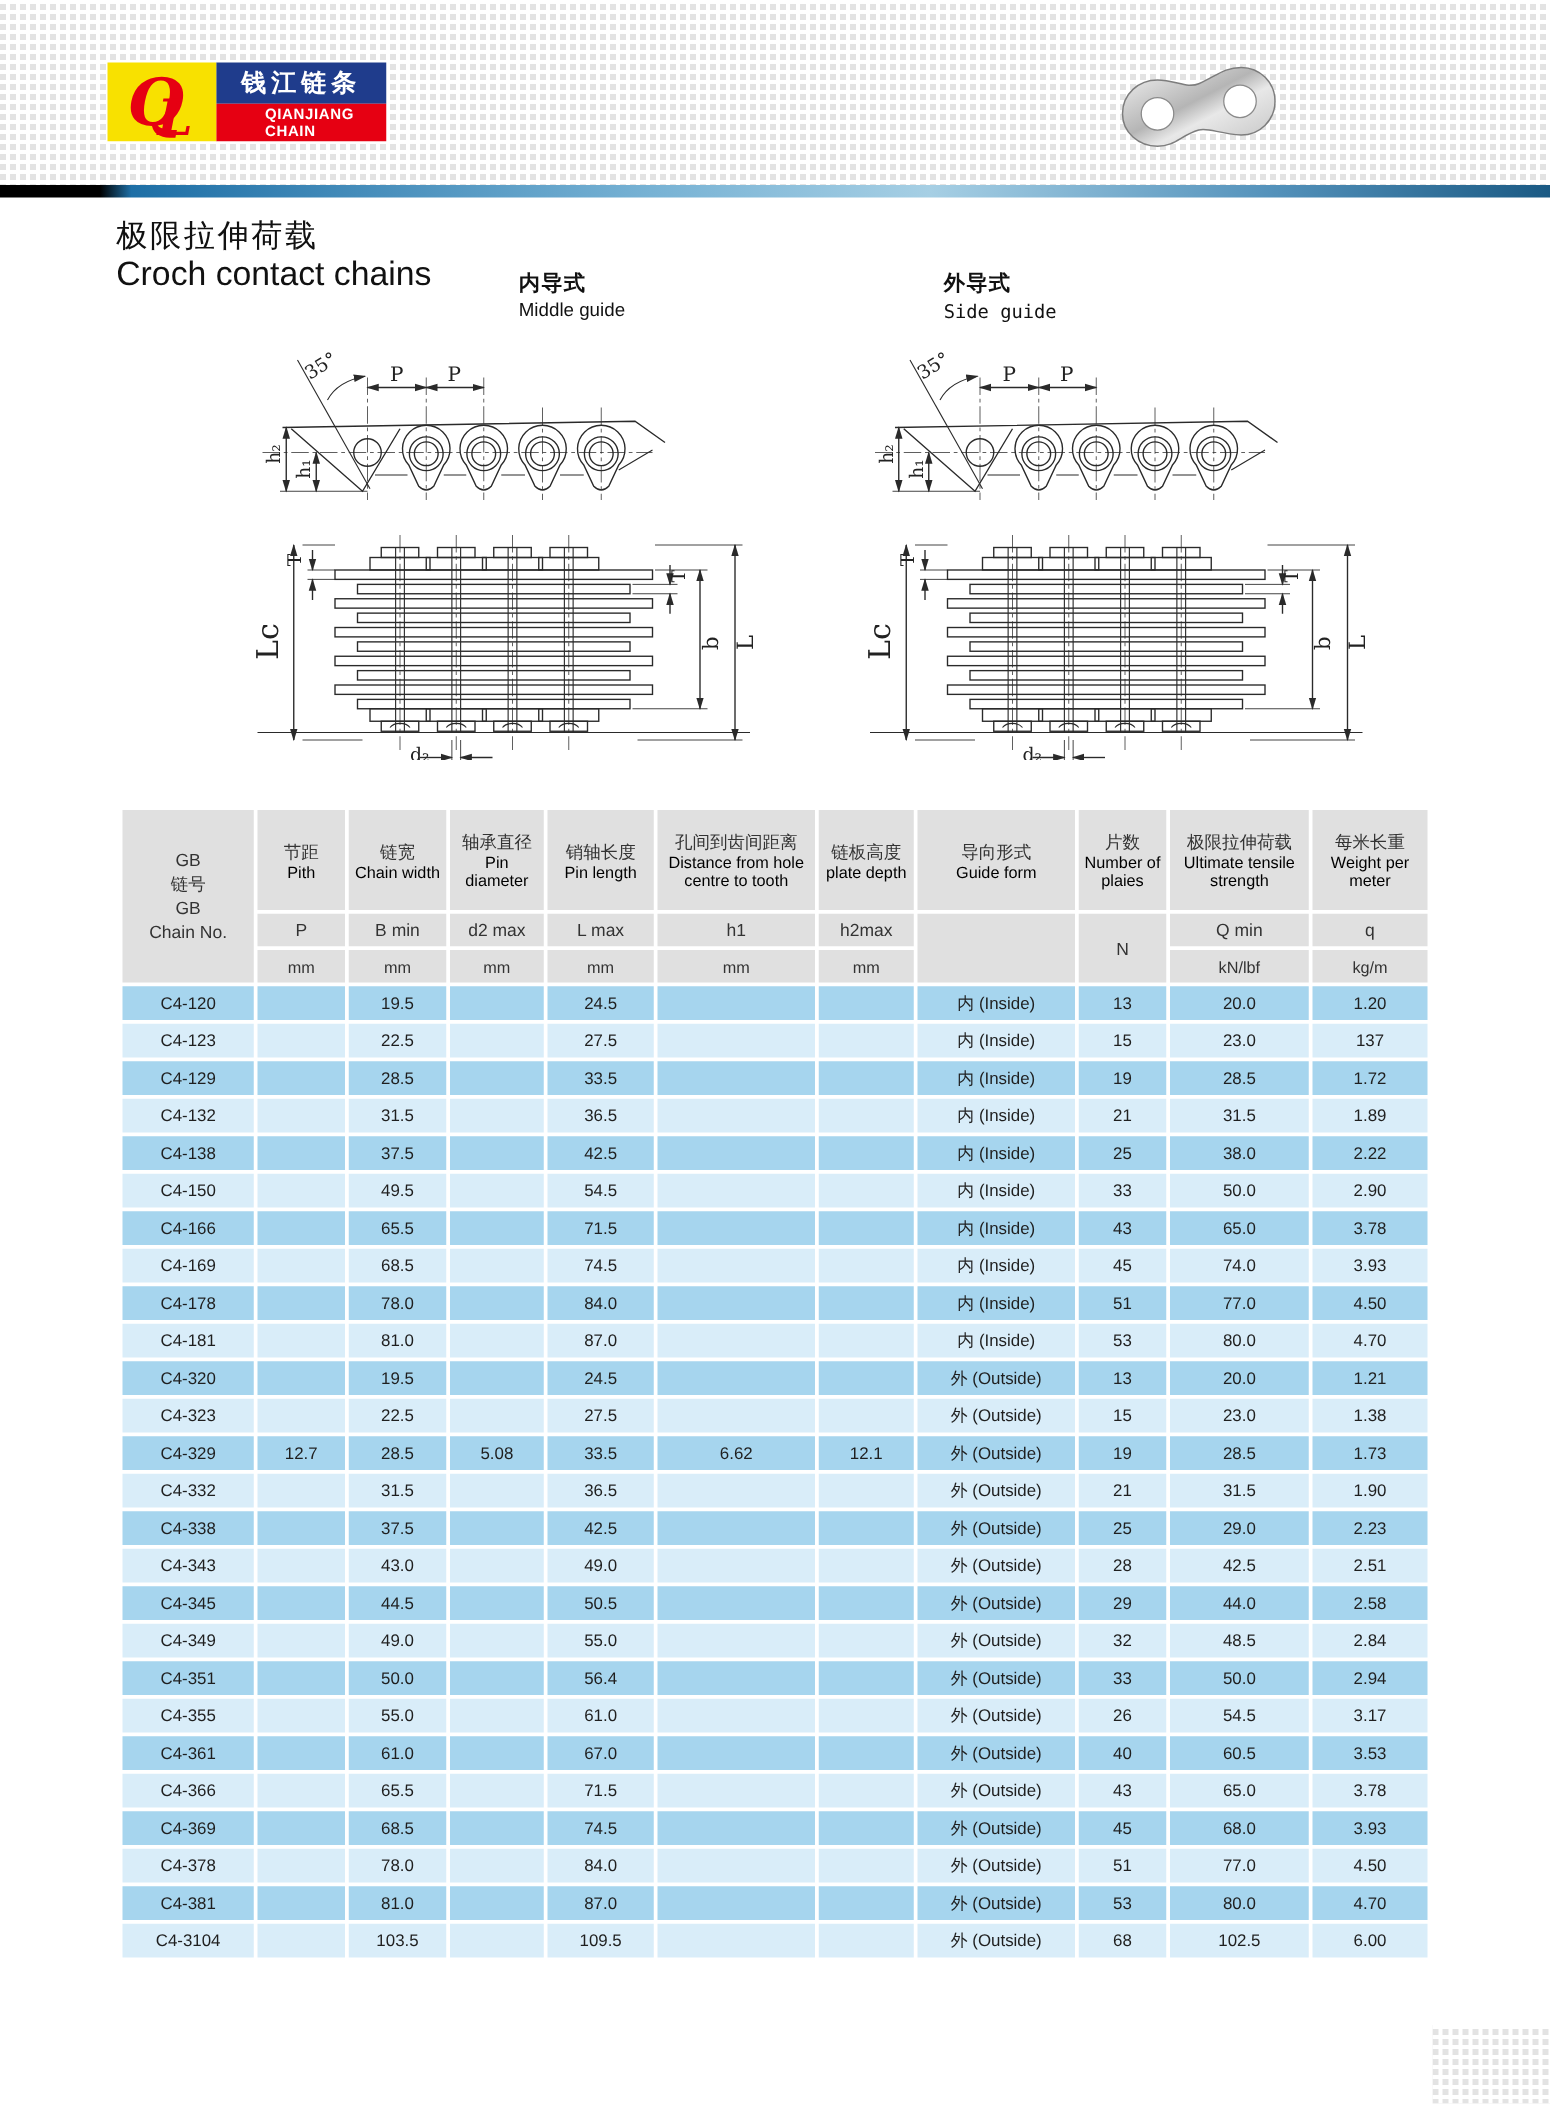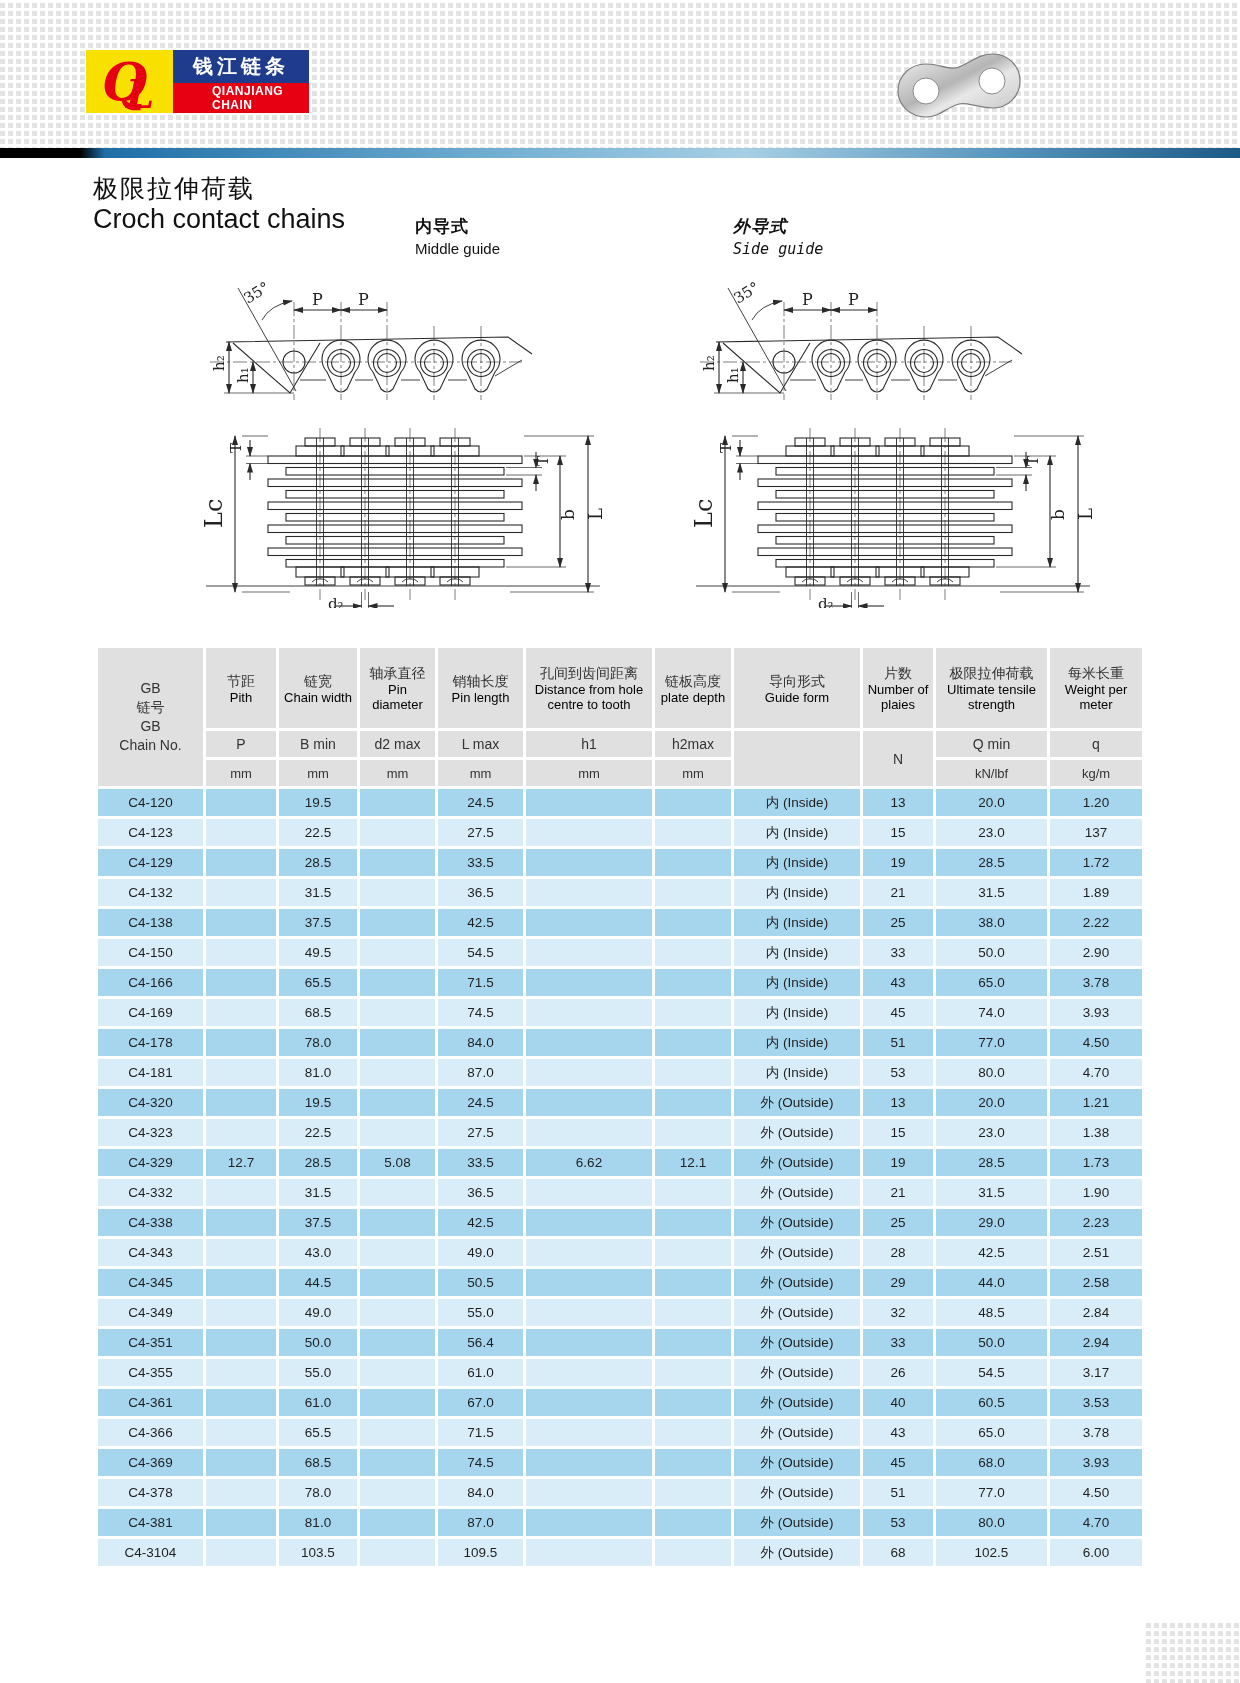--- a/index.html
+++ b/index.html
@@ -40,21 +40,21 @@
     background:linear-gradient(90deg,#000 0,#000 80px,#1e6fa6 105px,#77b2d4 42%,#a6cfe4 60%,#5492bb 82%,#1b5a84 100%);
   }
 
   
   .title-cn { position:absolute; left:93px; top:172px; font-size:25px; letter-spacing:2px; color:#111; }
   .title-en { position:absolute; left:93px; top:204px; font-size:27px; color:#111; }
   .guide-label { position:absolute; line-height:22px; color:#111;margin-top:20px; }
   .guide-label .cn { font-size:17px; font-weight:bold; letter-spacing:1px; }
   .guide-label .en { font-size:15px; }
   .guide-middle { left:415px; top:196px; }
-  .guide-side { left:733px; top:196px;font-style:italic; }
+  .guide-side { left:755px; top:196px; }
   .guide-side .en { font-family:"DejaVu Sans Mono", monospace; }
 
   
   .diagram { position:absolute; width:460px; height:340px; }
   .diagram-left { left:150px; top:268px; }
   .diagram-right { left:640px; top:268px; }
   .diagram svg text { font-family:"DejaVu Serif", serif; fill:#222; }
 
   
   .table-wrap { position:absolute; left:95px; top:645px; width:1050px; }

